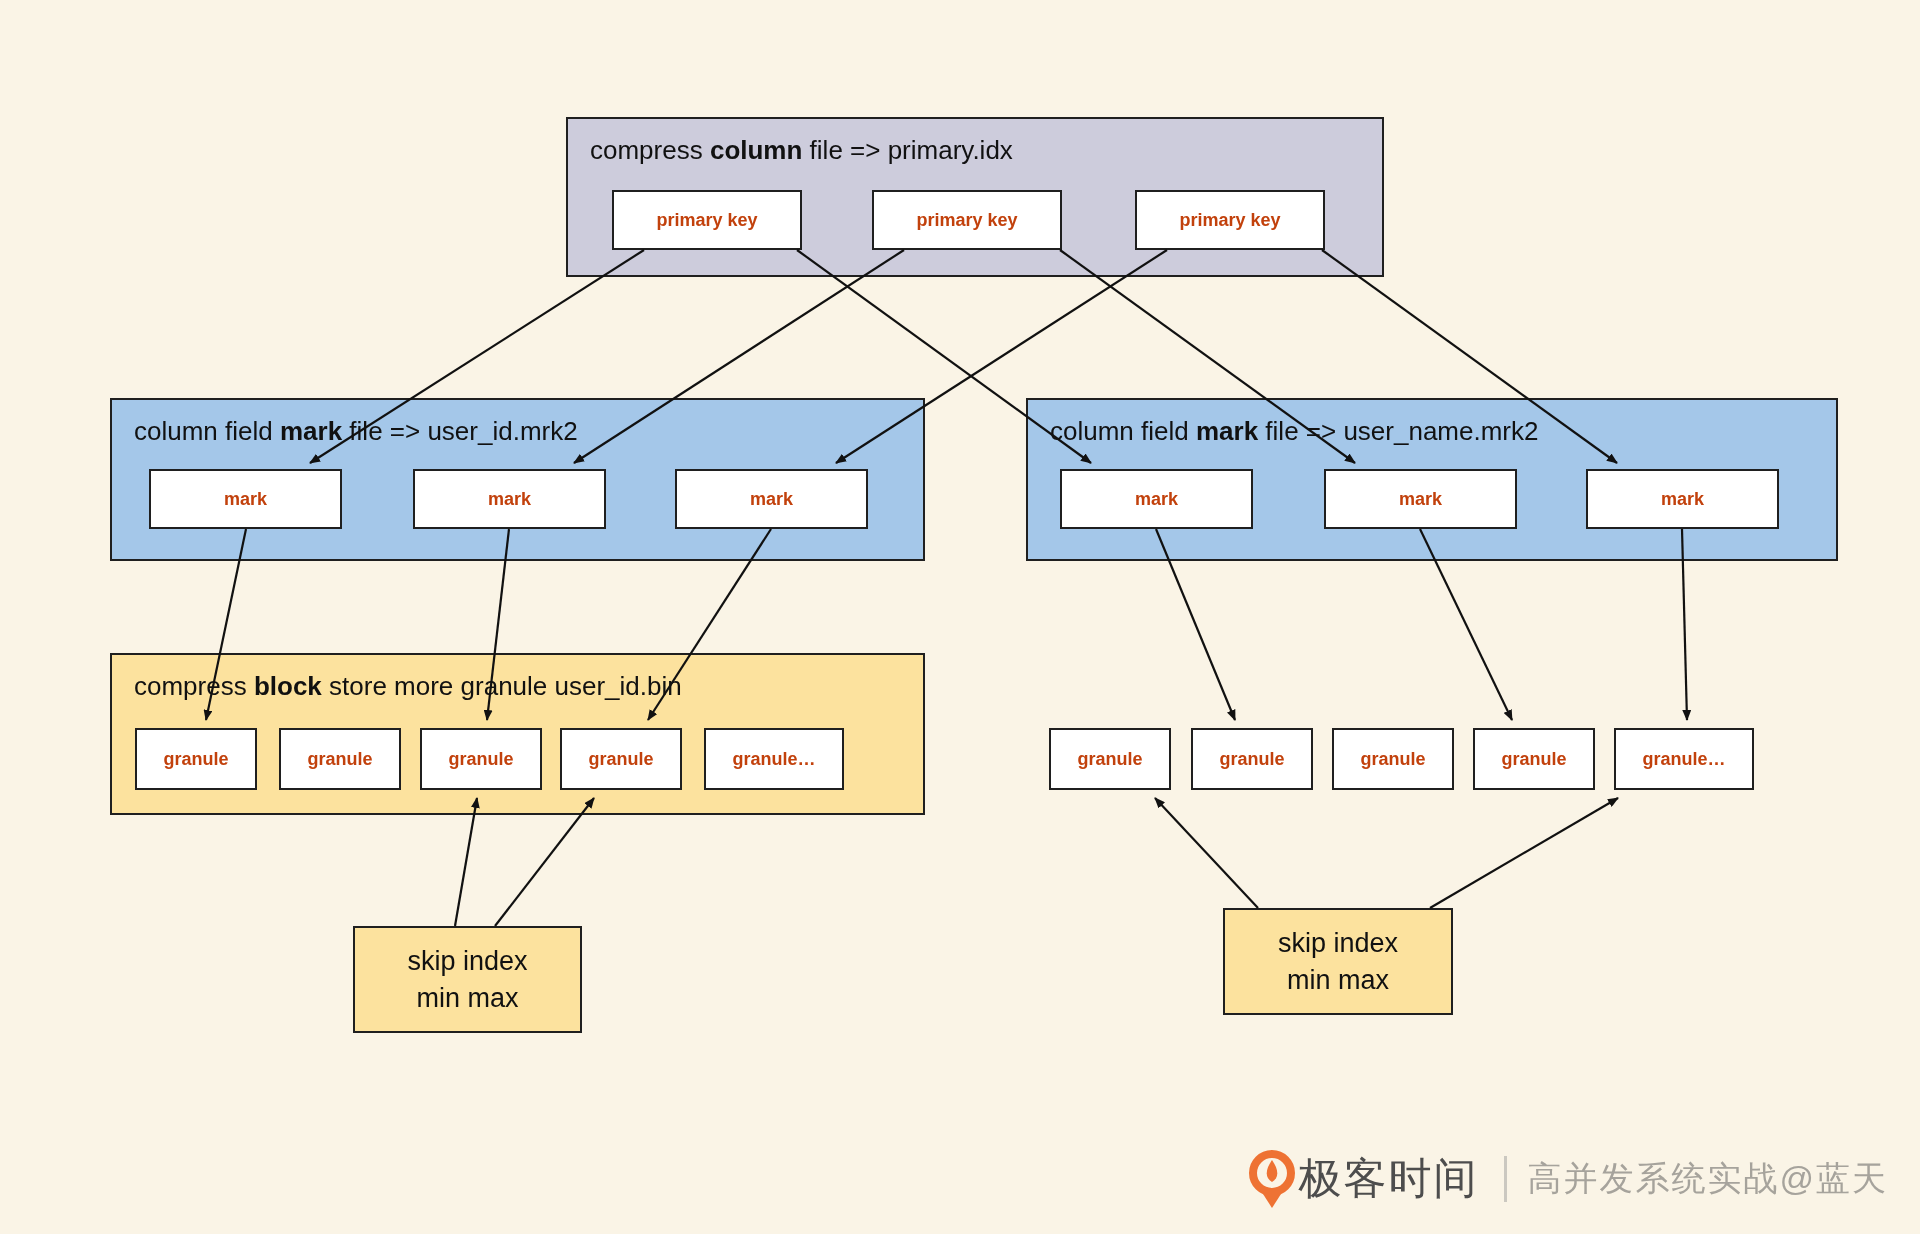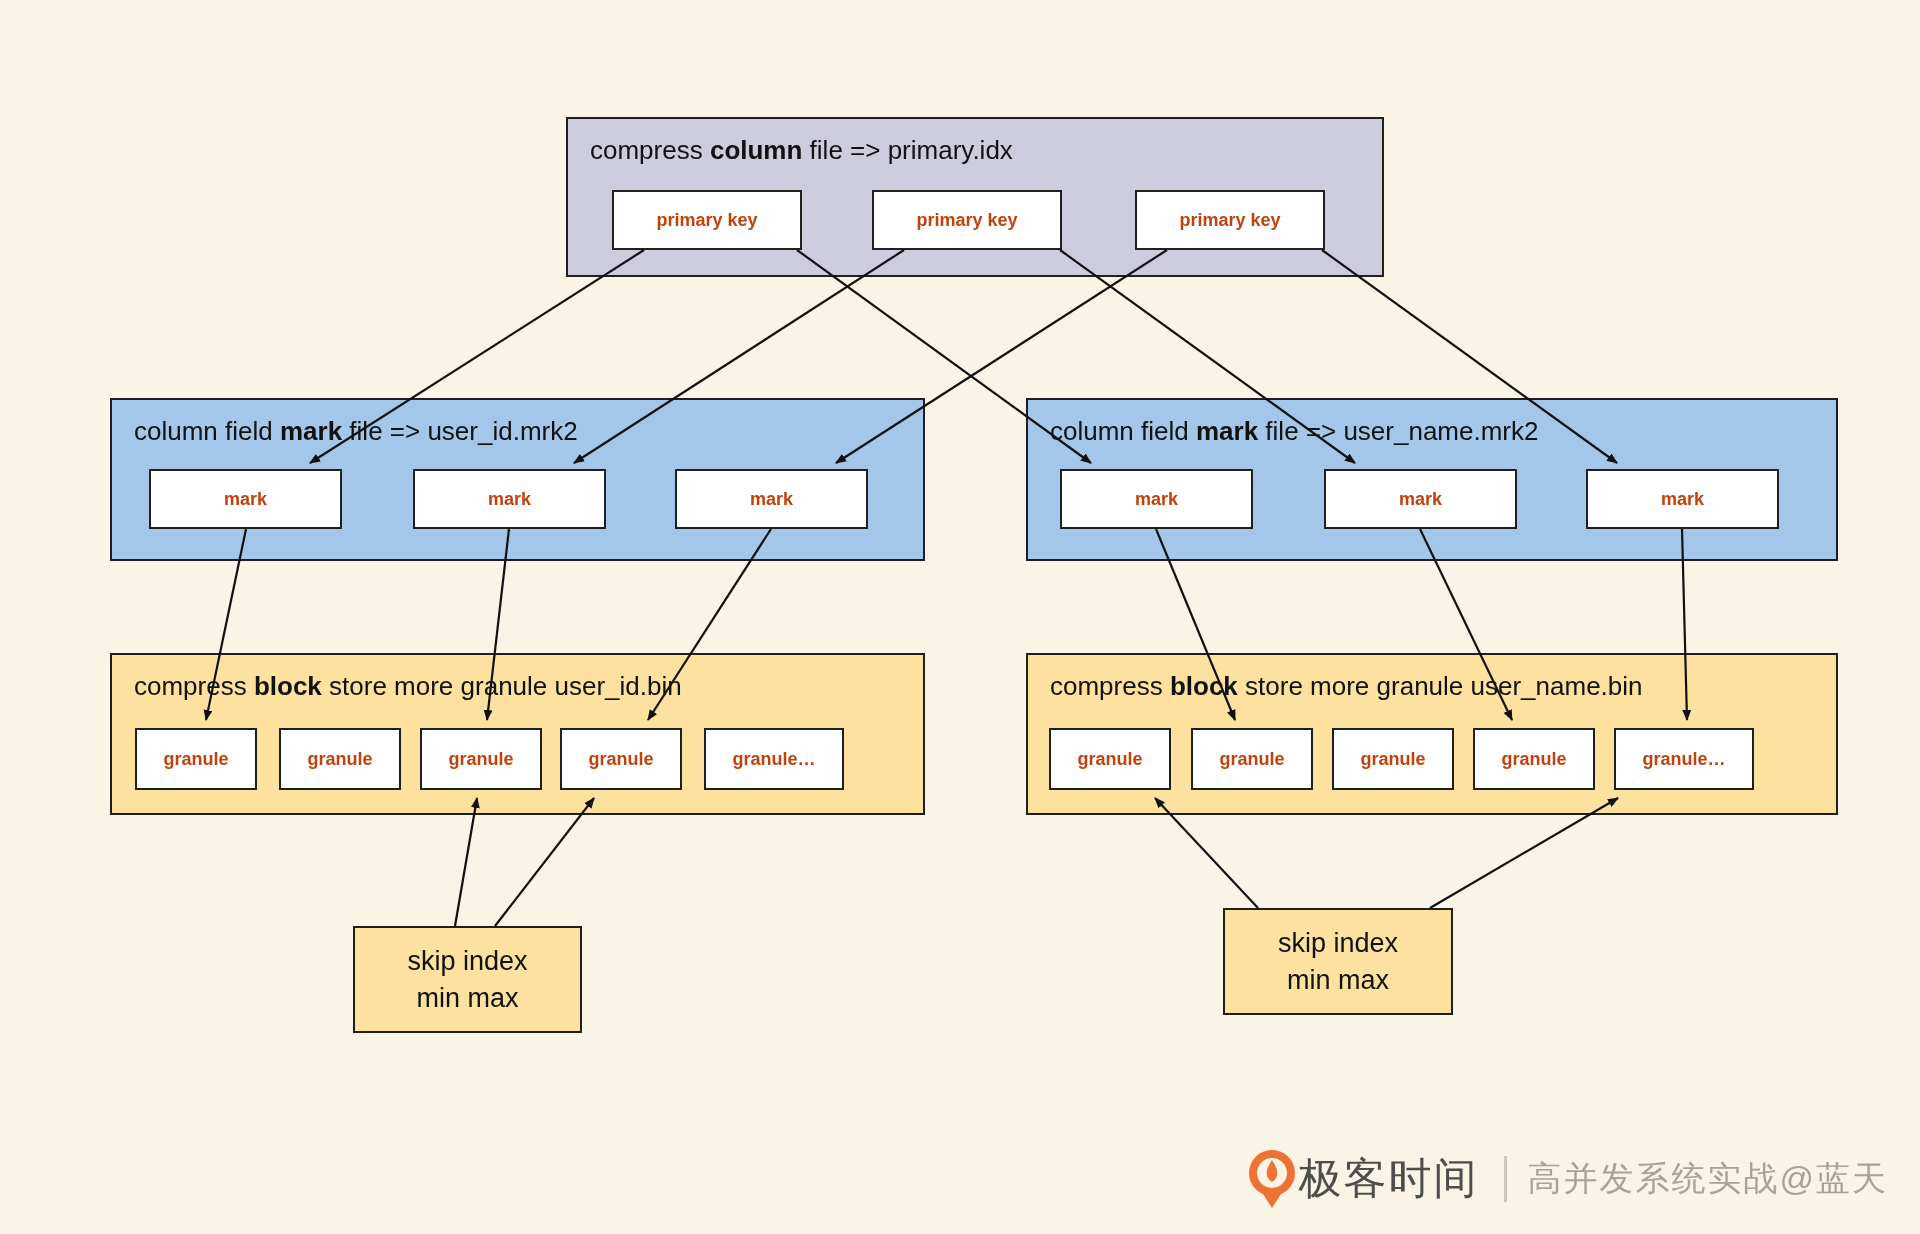--- a/index.html
+++ b/index.html
@@ -66,25 +66,20 @@
     <div class="box-title">
       <span>compress </span><b>block</b><span> store more granule user_id.bin</span>
     </div>
   </div>
   <div class="node layer" style="left:135px;top:728px;width:122px;height:62px;">granule</div>
   <div class="node layer" style="left:279px;top:728px;width:122px;height:62px;">granule</div>
   <div class="node layer" style="left:420px;top:728px;width:122px;height:62px;">granule</div>
   <div class="node layer" style="left:560px;top:728px;width:122px;height:62px;">granule</div>
   <div class="node layer" style="left:704px;top:728px;width:140px;height:62px;">granule…</div>
 
-  <div class="container-box yellow-box layer" style="left:1026px;top:653px;width:812px;height:162px;">
-    <div class="box-title">
-      <span>compress </span><b>block</b><span> store more granule user_name.bin</span>
-    </div>
-  </div>
   <div class="node layer" style="left:1049px;top:728px;width:122px;height:62px;">granule</div>
   <div class="node layer" style="left:1191px;top:728px;width:122px;height:62px;">granule</div>
   <div class="node layer" style="left:1332px;top:728px;width:122px;height:62px;">granule</div>
   <div class="node layer" style="left:1473px;top:728px;width:122px;height:62px;">granule</div>
   <div class="node layer" style="left:1614px;top:728px;width:140px;height:62px;">granule…</div>
 
   <div class="skip-box layer" style="left:353px;top:926px;width:229px;height:107px;">
     <span>skip index</span>
     <span>min max</span>
   </div>

